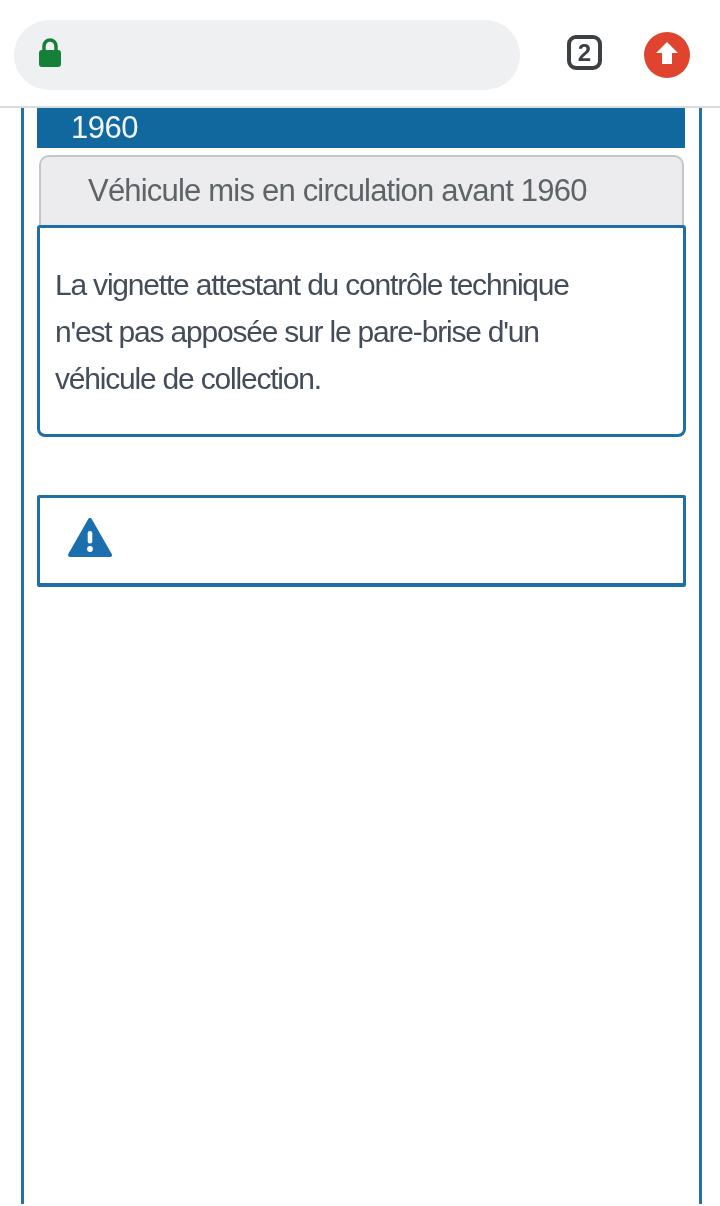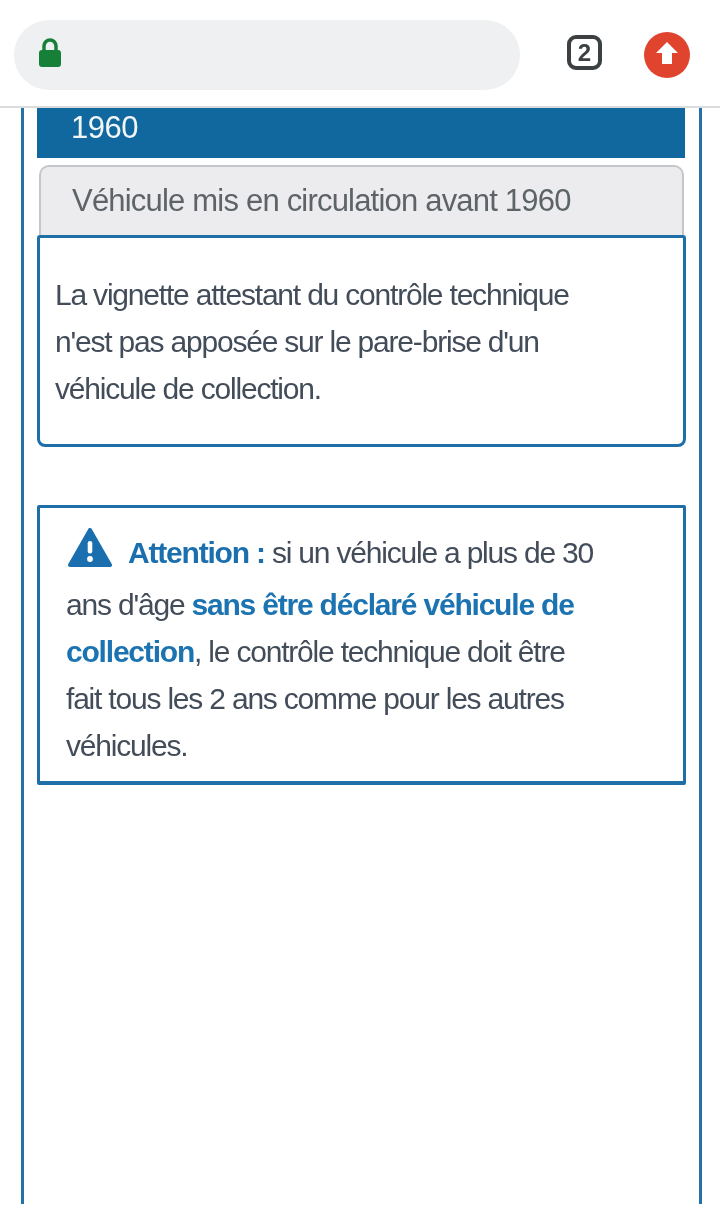--- a/index.html
+++ b/index.html
@@ -35,29 +35,29 @@
     border-radius:50%;background:#e0442f;display:flex;align-items:center;justify-content:center;
   }
   
   .page{height:1096px;box-sizing:border-box;background:#fff;}
   .frame{
     height:100%;box-sizing:border-box;
     margin:0 18px 0 21px;
     border-left:3px solid #2471a6;border-right:3px solid #2471a6;
   }
   .tab-active{
-    margin:0 14px 0 13px;height:50px;background:#11689e;
+    margin:0 14px 0 13px;height:40px;background:#11689e;
     color:#f2f6f8;font-size:31px;letter-spacing:-0.5px;
     padding:2px 0 0 34px;box-sizing:border-box;overflow:hidden;
   }
   .tab-inactive{
     margin:7px 15px 0 15px;height:70px;background:#ececee;
     border:2px solid #c4c7c9;border-bottom:none;border-radius:10px 10px 0 0;
     box-sizing:border-box;display:flex;align-items:center;
-    padding-left:31px;color:#5d6367;font-size:31px;letter-spacing:-0.8px;
+    padding-left:47px;color:#5d6367;font-size:31px;letter-spacing:-0.8px;
   }
   .content-box{
     margin:0 13px;border:3px solid #1e6fa8;border-radius:3px 3px 8px 8px;
     background:#fff;box-sizing:border-box;
     padding:33px 10px 28px 15px;
   }
   .content-box p{
     margin:0 0 29px 0;font-size:30px;line-height:47px;letter-spacing:-1.2px;
     color:#434c59;white-space:pre-line;
   }
@@ -120,21 +120,17 @@
       <p><span class="r-plain">La vignette attestant du contrôle technique
 n'est pas apposée sur le pare-brise d'un
 véhicule de collection.</span></p>
     </div>
 
     <div class="warning-box">
       <p><span class="warning-triangle"><svg width="44" height="40" viewBox="0 0 44 40">
           <path d="M22 2 L42 37 L2 37 Z" fill="#1b6fae" stroke="#1b6fae" stroke-width="4" stroke-linejoin="round"></path>
           <rect x="19.7" y="13" width="4.6" height="12.5" rx="2.3" fill="#ffffff"></rect>
           <circle cx="22" cy="31" r="2.9" fill="#ffffff"></circle>
-        </svg></span><span><span class="r-label">Attention :</span><span class="r-plain"> si un véhicule a plus de 30
-ans d'âge </span><span class="r-bluebold">sans être déclaré véhicule de
-collection</span><span class="r-plain">, le contrôle technique doit être
-fait tous les 2 ans comme pour les autres
-véhicules.</span></span></p>
+        </svg></span></p>
     </div>
 
   </div>
 </div>
 
 </body></html>

